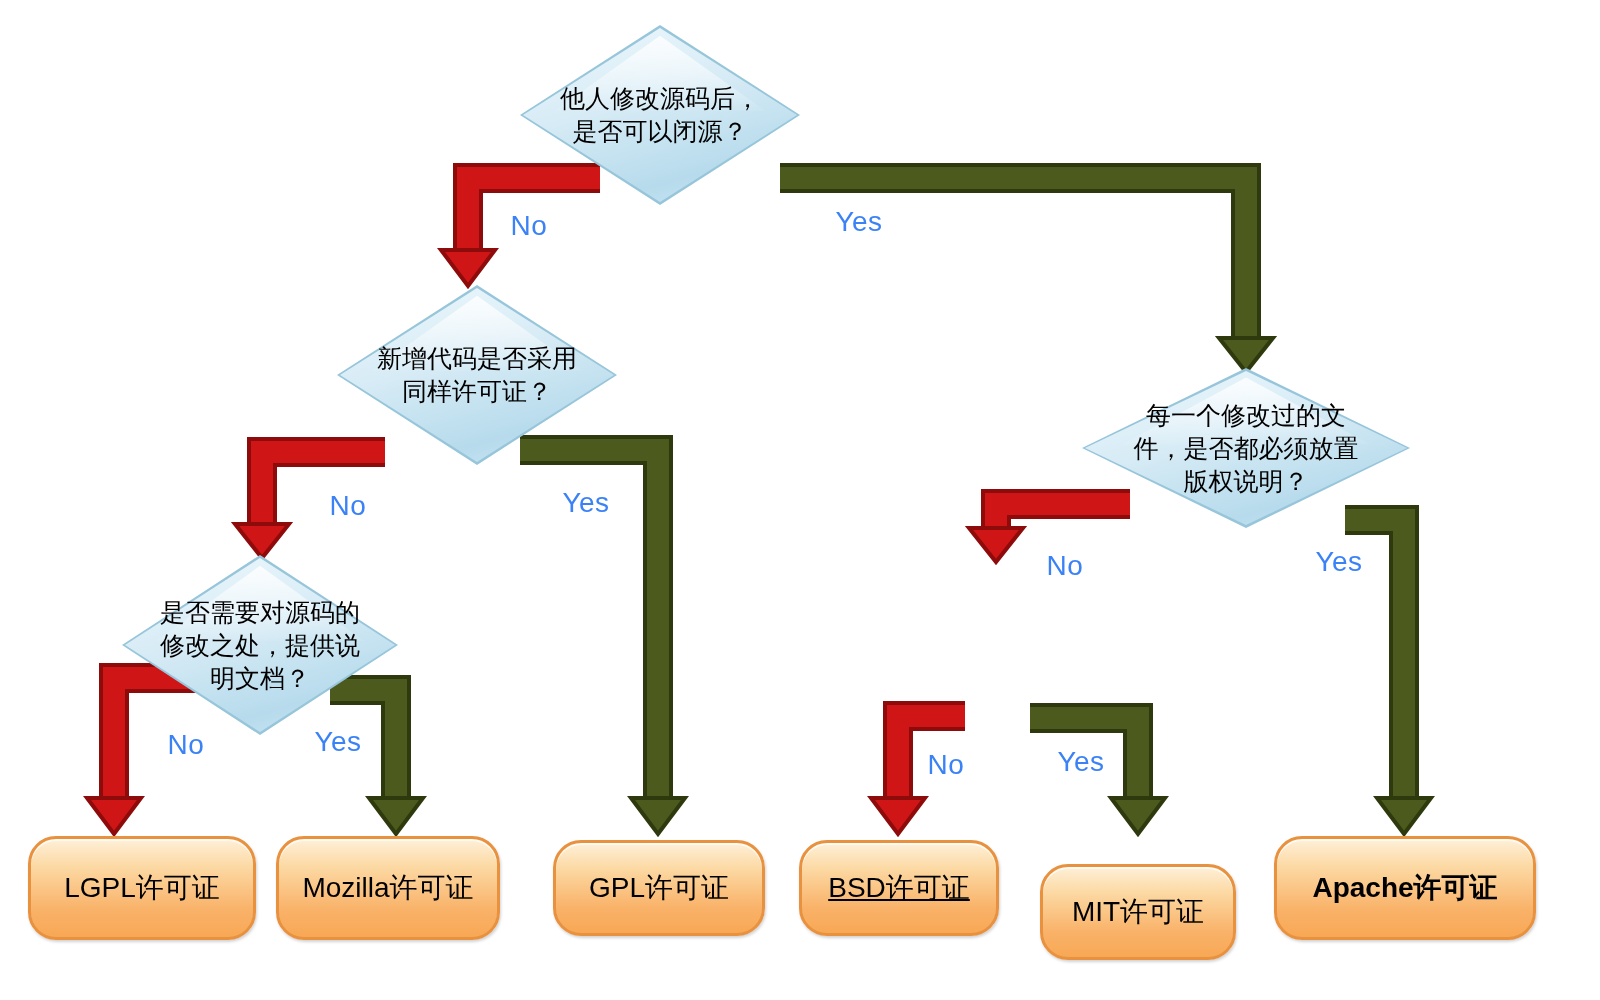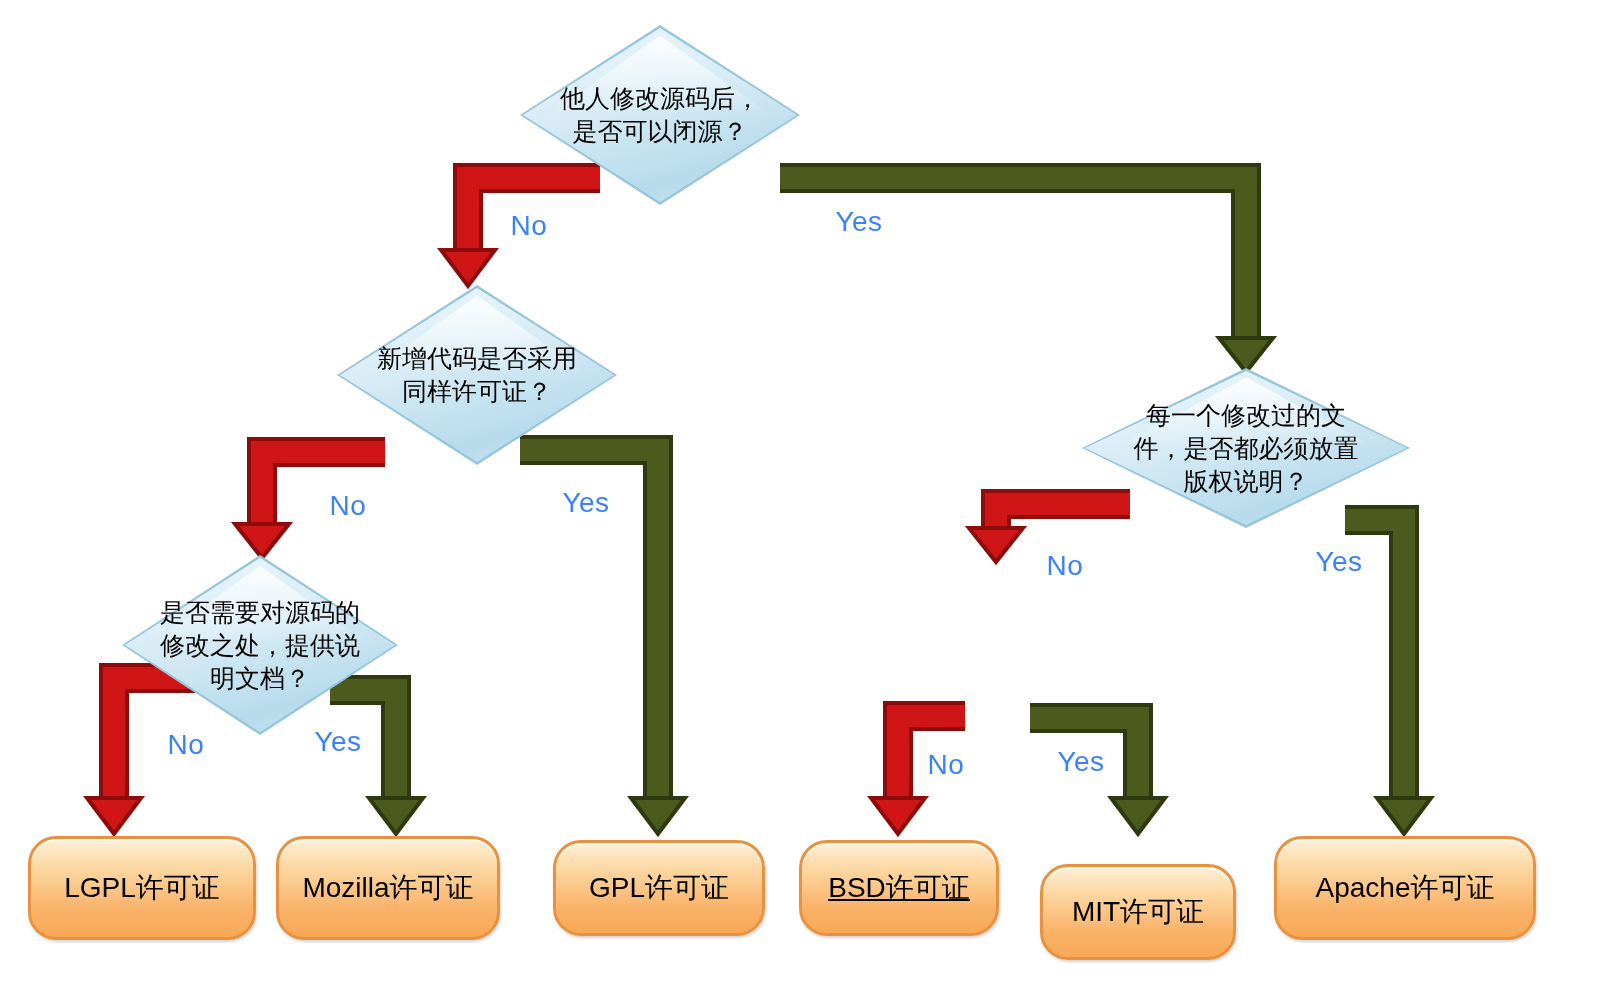--- a/index.html
+++ b/index.html
@@ -166,21 +166,21 @@
   </div>
   <div class="result" style="left:553px;top:840px;width:212px;height:96px;">
     <span>GPL许可证</span>
   </div>
   <div class="result" style="left:799px;top:840px;width:200px;height:96px;text-decoration:underline;">
     <span>BSD许可证</span>
   </div>
   <div class="result" style="left:1040px;top:864px;width:196px;height:96px;">
     <span>MIT许可证</span>
   </div>
-  <div class="result" style="left:1274px;top:836px;width:262px;height:104px;">
+  <div class="result" style="left:1274px;top:836px;width:262px;height:104px;font-weight:bold;">
     <span>Apache许可证</span>
   </div>
 
   <div class="edge-label" style="left:529px;top:226px;">No</div>
   <div class="edge-label" style="left:859px;top:222px;">Yes</div>
   <div class="edge-label" style="left:348px;top:506px;">No</div>
   <div class="edge-label" style="left:586px;top:503px;">Yes</div>
   <div class="edge-label" style="left:186px;top:745px;">No</div>
   <div class="edge-label" style="left:338px;top:742px;">Yes</div>
   <div class="edge-label" style="left:1065px;top:566px;">No</div>

